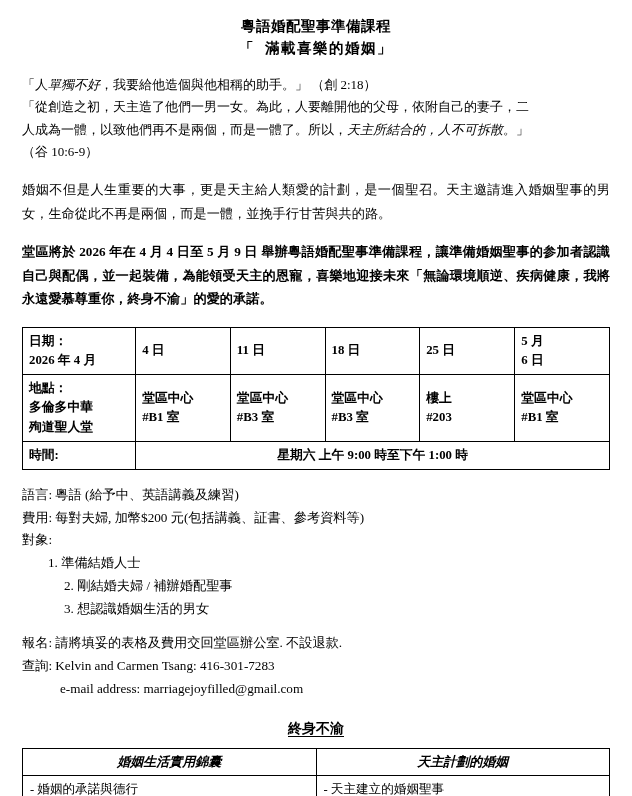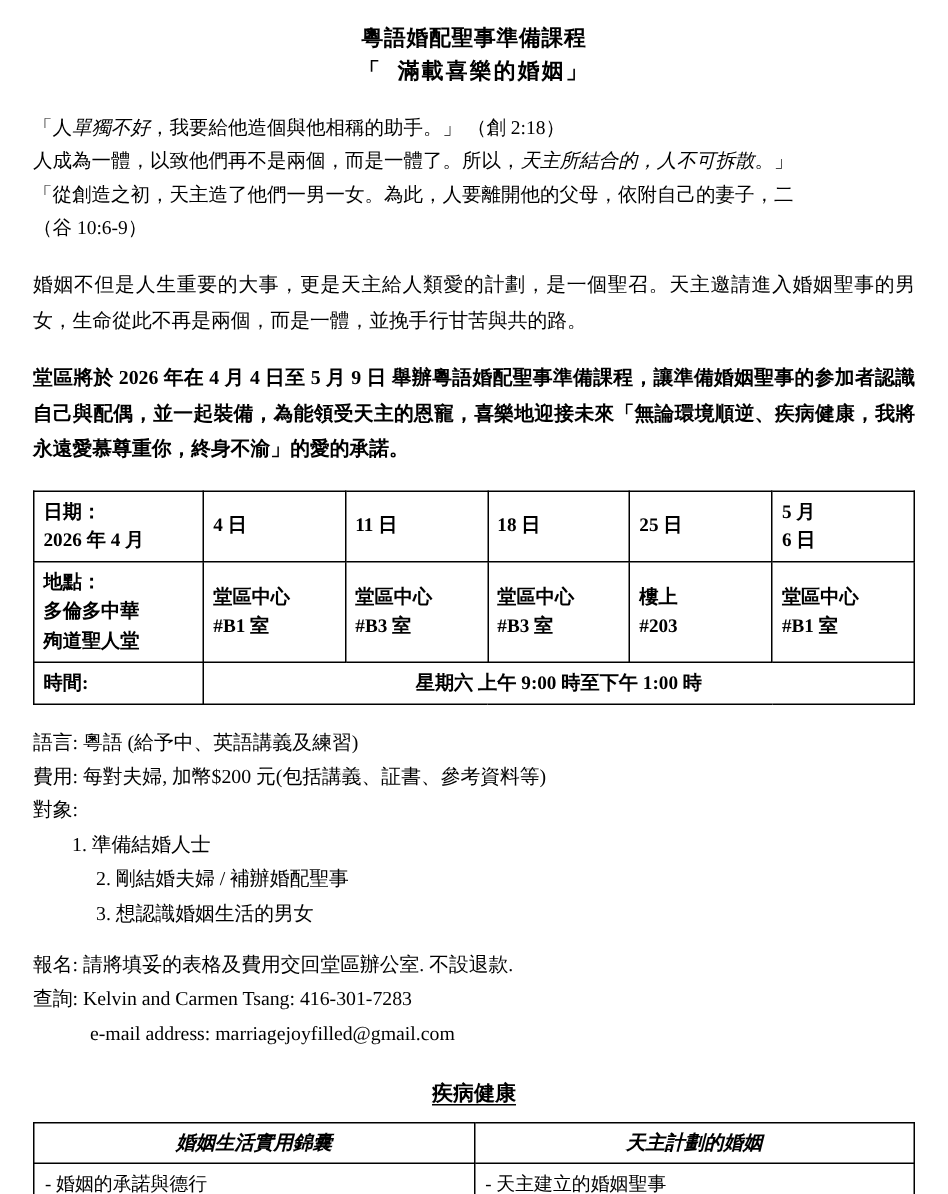--- a/index.html
+++ b/index.html
@@ -137,22 +137,22 @@
 
 <div class="page">
 
   <div class="title">
     <div>粵語婚配聖事準備課程</div>
     <div class="line2">「 滿載喜樂的婚姻」</div>
   </div>
 
   <div class="quote-block">
     <span class="ln"><span>「人</span><span class="italic">單獨不好</span><span>，我要給他造個與他相稱的助手。」  （創 2:18）</span></span>
+    <span class="ln">「從創造之初，天主造了他們一男一女。為此，人要離開他的父母，依附自己的妻子，二</span>
     <span class="ln"><span>人成為一體，以致他們再不是兩個，而是一體了。所以，</span><span class="italic">天主所結合的，人不可拆散</span><span>。」</span></span>
-    <span class="ln">「從創造之初，天主造了他們一男一女。為此，人要離開他的父母，依附自己的妻子，二</span>
     <span class="ln">（谷 10:6-9）</span>
   </div>
 
   <div class="para">婚姻不但是人生重要的大事，更是天主給人類愛的計劃，是一個聖召。天主邀請進入婚姻聖事的男女，生命從此不再是兩個，而是一體，並挽手行甘苦與共的路。</div>
 
   <div class="para bold">堂區將於 2026 年在 4 月 4 日至 5 月 9 日 舉辦粵語婚配聖事準備課程，讓準備婚姻聖事的参加者認識自己與配偶，並一起裝備，為能領受天主的恩寵，喜樂地迎接未來「無論環境順逆、疾病健康，我將永遠愛慕尊重你，終身不渝」的愛的承諾。</div>
 
   <table class="schedule">
     <tbody>
       <tr>
@@ -211,21 +211,21 @@
     <span class="row indent2">2. 剛結婚夫婦   /   補辦婚配聖事</span>
     <span class="row indent2">3. 想認識婚姻生活的男女</span>
   </div>
 
   <div class="contact">
     <span class="row">報名: 請將填妥的表格及費用交回堂區辦公室. 不設退款.</span>
     <span class="row">查詢: Kelvin and Carmen Tsang:  416-301-7283</span>
     <span class="row indent-email">e-mail address: marriagejoyfilled@gmail.com</span>
   </div>
 
-  <div class="course-title">疾病健康</div>
+  <div class="course-title">終身不渝</div>
 
   <table class="content">
     <thead>
       <tr>
         <th>婚姻生活實用錦囊</th>
         <th>天主計劃的婚姻</th>
       </tr>
     </thead>
     <tbody>
       <tr>

